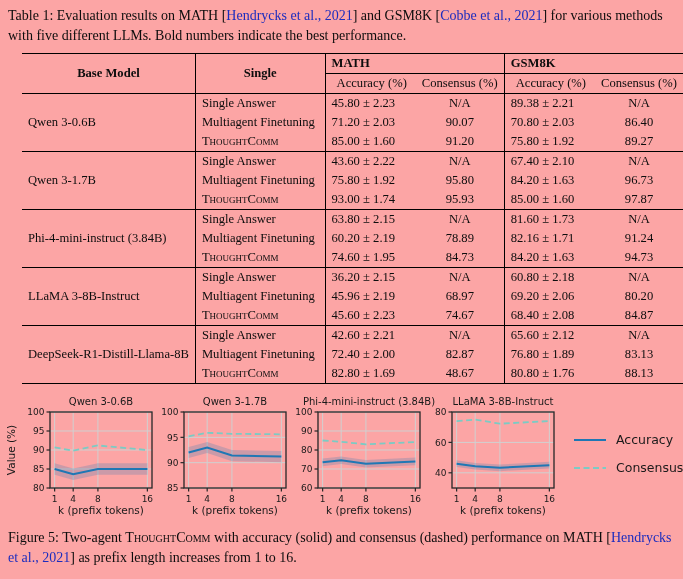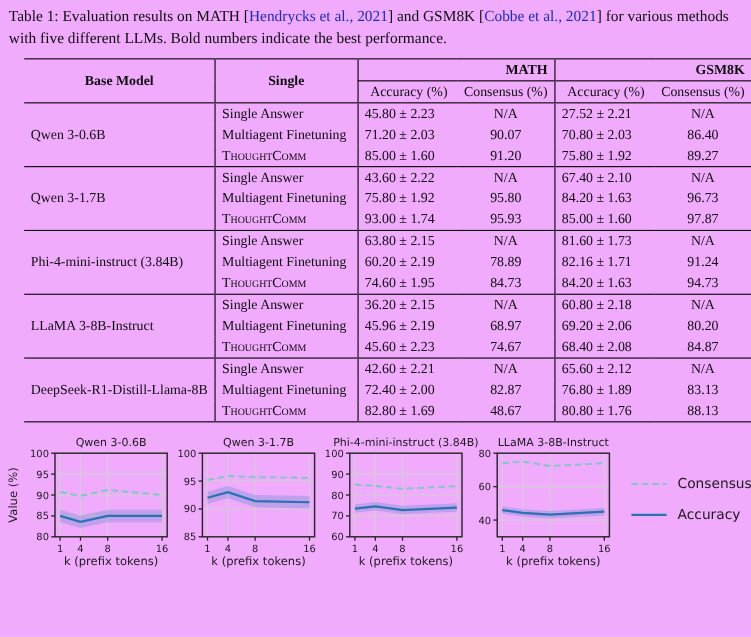--- a/index.html
+++ b/index.html
@@ -1,35 +1,35 @@
 <!DOCTYPE html>
 <html><head>
 <meta charset="utf-8">
 <style>
   html,body { margin:0; padding:0; background:#ffffff; }
   .page {
     position:relative; width:683px; height:579px; overflow:hidden;
-    background:#f0abfc; color:#111;
+    background:#fca5a5; color:#111;
     font-family:"Liberation Serif", serif;
   }
   .caption {
     margin:6px 8px 8px 8px; font-size:14px; line-height:1.4; color:#0d0d0d;
   }
   .cite { color:#1c2cbe; cursor:pointer; }
   .sc { font-variant:small-caps; }
 
   
   .tbl-wrap { margin:0 0 0 22px; }
   table.results {
     border-collapse:collapse; font-size:12.6px; color:#0d0d0d;
     border-top:1.7px solid #000; border-bottom:1.7px solid #000;
   }
   table.results th, table.results td { padding:0 6px; height:19px; line-height:19px; white-space:nowrap; }
   th.colhead { font-weight:bold; text-align:center; padding-left:8px; }
-  th.group  { font-weight:bold; text-align:right; border-bottom:1px solid #000; }
+  th.group  { font-weight:bold; text-align:left; border-bottom:1px solid #000; }
   th.sub    { font-weight:normal; }
   .vl { border-left:1px solid #000; }
   .hb { border-bottom:1.3px solid #000; }
   td.model  { text-align:left; padding-left:8px; }
   td.method { text-align:left; padding-left:7px; }
   td.acc, th.sub.acc { text-align:left; padding-left:11px; }
   td.cons, th.sub.cons { text-align:center; }
   .b { font-weight:normal; }
   tr.group-start td { border-top:1px solid #000; }
 
@@ -64,21 +64,21 @@
           <th class="sub acc vl hb" style="width:94px">Accuracy (%)</th>
           <th class="sub cons hb" style="width:76px">Consensus (%)</th>
         </tr>
       </thead>
       <tbody>
           <tr class="group-start">
             <td rowspan="3" class="model">Qwen 3-0.6B</td>
             <td class="method vl">Single Answer</td>
             <td class="acc vl">45.80 ± 2.23</td>
             <td class="cons">N/A</td>
-            <td class="acc vl">27.52 ± 2.21</td>
+            <td class="acc vl">89.38 ± 2.21</td>
             <td class="cons">N/A</td>
           </tr>
           <tr>
             <td class="method vl">Multiagent Finetuning</td>
             <td class="acc vl">71.20 ± 2.03</td>
             <td class="cons">90.07</td>
             <td class="acc vl">70.80 ± 2.03</td>
             <td class="cons">86.40</td>
           </tr>
           <tr>
@@ -318,30 +318,31 @@
           <line x1="124.36363636363637" y1="92" x2="124.36363636363637" y2="95.5" stroke="#262626" stroke-width="1.2"></line>
           <text x="124.36363636363637" y="105.5" font-size="9" text-anchor="middle">16</text>
           <text x="78" y="9" font-size="10" text-anchor="middle">LLaMA 3-8B-Instruct</text>
           <text x="78" y="118" font-size="10.5" text-anchor="middle">k (prefix tokens)</text>
         </svg>
       </div>
     <div class="legend">
       <div class="legend-item">
         <svg class="legend-line">
             <svg width="34" height="10" viewBox="0 0 34 10">
+              <line x1="1" y1="5" x2="33" y2="5" stroke="#1f77b4" stroke-width="2"></line>
+            </svg>
+          </svg>
+        <span>Accuracy</span>
+      </div>
+      <div class="legend-item">
+        <svg class="legend-line">
+            <svg width="34" height="10" viewBox="0 0 34 10">
               <line x1="1" y1="5" x2="33" y2="5" stroke="#7bcbc4" stroke-width="2" stroke-dasharray="6,3.5"></line>
             </svg>
           </svg>
         <span>Consensus</span>
       </div>
-      <div class="legend-item">
-        <svg class="legend-line">
-            <svg width="34" height="10" viewBox="0 0 34 10">
-              <line x1="1" y1="5" x2="33" y2="5" stroke="#1f77b4" stroke-width="2"></line>
-            </svg>
-          </svg>
-        <span>Accuracy</span>
-      </div>
     </div>
   </div>
 
+  <div class="fig-caption"><span>Figure 5:  Two-agent </span><span class="sc">ThoughtComm</span><span> with accuracy (solid) and consensus (dashed) performance on MATH [</span><span class="cite">Hendrycks et al., 2021</span><span>] as prefix length increases from 1 to 16.</span></div>
 
 </div>
 
 </body></html>

